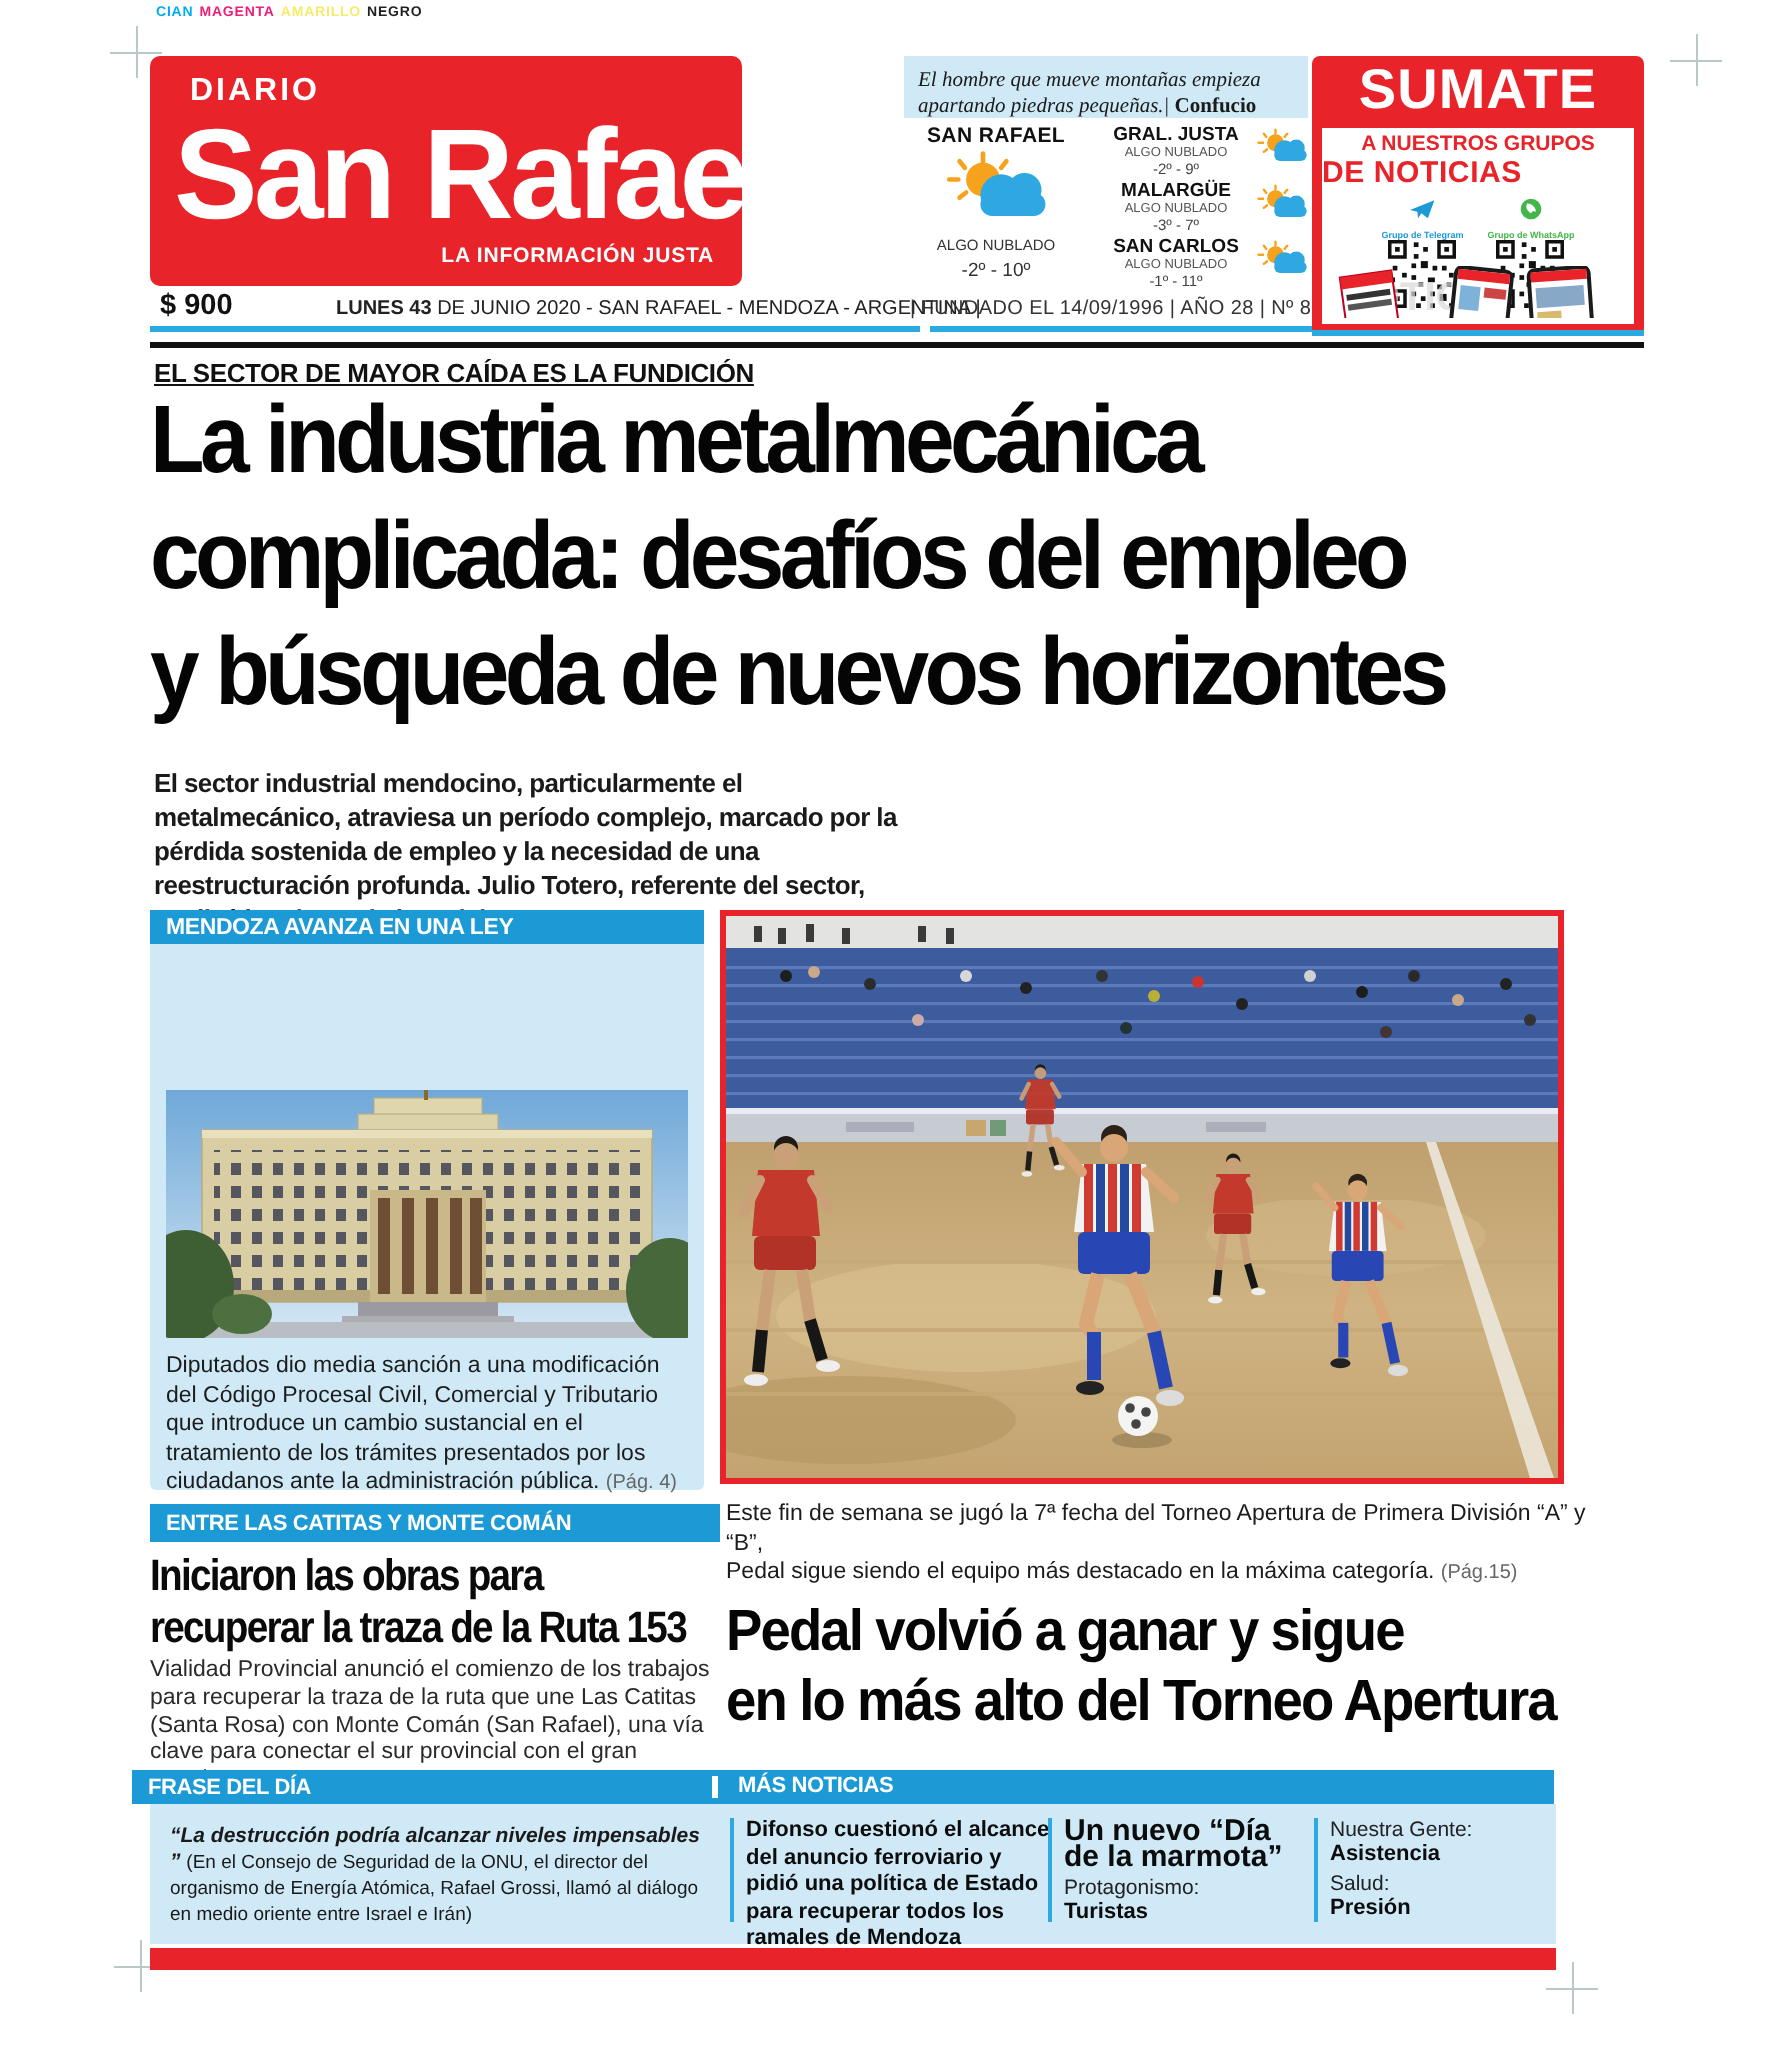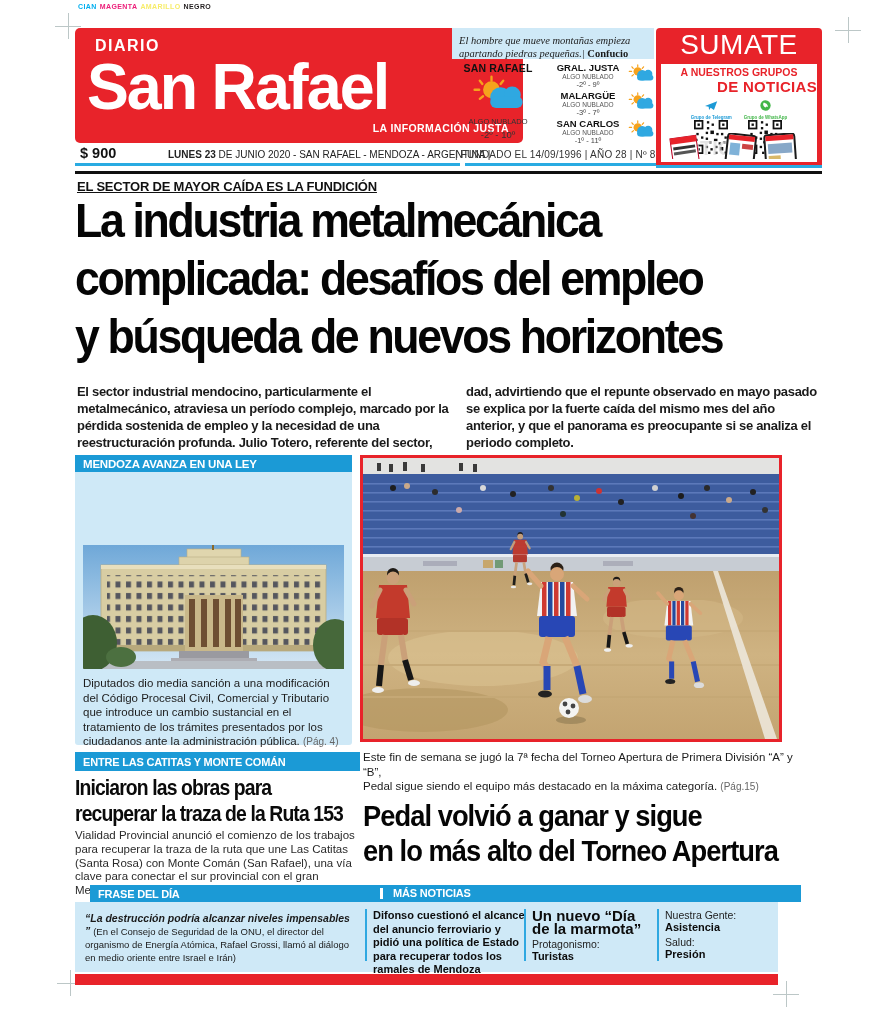--- a/index.html
+++ b/index.html
@@ -7,21 +7,21 @@
         font-family:"Liberation Sans",sans-serif;color:#111;}
   .abs{position:absolute;}
   
   #regbar{left:78px;top:3px;font-size:7px;font-weight:bold;letter-spacing:.4px;}
   #regbar span{margin-right:3px;}
   .reg-cyan{color:#00aeef}.reg-mag{color:#ec1e79}.reg-yel{color:#f7ec6a}.reg-blk{color:#231f20}
   .cropmark{width:26px;height:26px;opacity:.65;
     background:linear-gradient(#9aa,#9aa) center/100% 1px no-repeat,
                linear-gradient(#9aa,#9aa) center/1px 100% no-repeat;}
   
-  #logo{left:75px;top:28px;width:448px;height:115px;background:#e8232a;border-radius:5px;}
+  #logo{left:75px;top:28px;width:296px;height:115px;background:#e8232a;border-radius:5px;}
   #logo .diario{position:absolute;left:20px;top:9px;color:#fff;font-weight:bold;font-size:16px;letter-spacing:1.5px;}
   #logo .wordmark{position:absolute;left:12px;top:22px;color:#fff;font-weight:bold;font-size:64px;
                   letter-spacing:-2px;white-space:nowrap;transform:scaleX(.98);transform-origin:left top;}
   #logo .tagline{position:absolute;right:14px;bottom:9px;color:#fff;font-weight:bold;font-size:10.5px;letter-spacing:.4px;}
   
   #quotebox{left:452px;top:28px;width:202px;height:31px;background:#cfe9f7;
             font-family:"Liberation Serif",serif;font-style:italic;font-size:10.5px;line-height:12.5px;
             padding:7px 7px;box-sizing:border-box;color:#1a1a1a;}
   #quotebox b{font-style:normal;font-family:"Liberation Serif",serif;}
   
@@ -35,24 +35,24 @@
   .w-row .cond{font-size:6.5px;color:#555;text-align:center;width:80px;}
   .w-row .temps{font-size:7.5px;color:#444;text-align:center;width:80px;}
   .w-row svg{position:absolute;right:0;top:2px;}
   #founded{left:455px;top:149px;font-size:10px;color:#333;letter-spacing:.2px;}
   #price{left:80px;top:145px;font-size:14.5px;font-weight:bold;}
   #dateline{left:168px;top:149px;font-size:10px;color:#222;}
   #dateline .b{font-weight:bold;}
   .blueline{height:3px;background:#29abe2;}
   
   #sumate{left:656px;top:28px;width:166px;height:140px;background:#e8232a;border-radius:4px;z-index:3;}
-  #sumate .title{text-align:center;color:#fff;font-weight:normal;font-size:28px;letter-spacing:.5px;margin-top:1px;}
+  #sumate .title{text-align:center;color:#fff;font-weight:bold;font-size:28px;letter-spacing:.5px;margin-top:1px;}
   #sumate .panel{position:absolute;left:5px;top:36px;width:156px;height:98px;background:#fff;}
   #sumate .l1{text-align:center;color:#e8232a;font-weight:bold;font-size:10.5px;margin-top:2px;}
-  #sumate .l2{text-align:right;color:#e8232a;font-weight:bold;font-size:15px;letter-spacing:.3px;}
+  #sumate .l2{text-align:left;color:#e8232a;font-weight:bold;font-size:15px;letter-spacing:.3px;}
   #sumate .qr-zone{display:flex;justify-content:center;gap:12px;margin-top:2px;}
   #sumate .qr-col{text-align:center;}
   #sumate .qr-label{font-size:4.5px;font-weight:bold;}
   #sumate .lab-tg{color:#1c9ad6}.lab-wa{color:#42b649}
   #sumate .bluestrip{position:absolute;left:0;bottom:0;width:100%;height:3px;background:#29abe2;}
   #sumate .phones{position:absolute;left:3px;bottom:3px;width:160px;height:26px;}
   
   #blackrule{left:75px;top:171px;width:747px;height:3px;background:#101010;}
   #kicker{left:77px;top:179px;font-size:13px;font-weight:bold;letter-spacing:-.2px;text-decoration:underline;}
   #headline{left:75px;top:192px;width:760px;}
@@ -78,21 +78,21 @@
   #rutahead .hl{display:block;font-size:22px;line-height:26px;font-weight:bold;letter-spacing:-1px;
                 transform:scaleX(.88);transform-origin:left top;white-space:nowrap;color:#0a0a0a;}
   #rutabody{left:75px;top:829px;width:293px;font-size:11.5px;line-height:13.8px;color:#2a2a2a;}
   
   #fphoto{left:360px;top:455px;width:416px;height:281px;border:3px solid #e8232a;background:#c7a97a;}
   #sportscap{left:363px;top:750px;width:445px;font-size:11.5px;line-height:14.5px;color:#1c1c1c;}
   #pedalhead{left:363px;top:799px;}
   #pedalhead .hl{display:block;font-size:29px;line-height:35px;font-weight:bold;letter-spacing:-1px;
                  transform:scaleX(.94);transform-origin:left top;white-space:nowrap;color:#050505;}
   
-  #botbar{left:90px;top:885px;width:703px;height:17px;font-size:11px;position:absolute;}
+  #botbar{left:66px;top:885px;width:703px;height:17px;font-size:11px;position:absolute;}
   #botbar .tick{position:absolute;left:290px;top:3px;width:3px;height:11px;background:#fff;}
   #botbar .mas{position:absolute;left:303px;top:2px;}
   #botpanel{left:75px;top:902px;width:703px;height:70px;background:#cfe9f7;}
   #fquote{position:absolute;left:10px;top:10px;width:270px;font-size:10.5px;line-height:13px;color:#1a1a1a;}
   #fquote .q{font-weight:bold;font-style:italic;}
   #fquote .attr{font-size:9.5px;}
   .vdiv{position:absolute;top:7px;width:2px;height:52px;background:#2fa8e1;}
   #bn1{position:absolute;left:298px;top:7px;width:152px;font-size:11px;line-height:13.5px;font-weight:bold;color:#0c0c0c;}
   #bn2{position:absolute;left:457px;top:7px;width:110px;}
   #bn3{position:absolute;left:590px;top:7px;width:110px;}
@@ -248,21 +248,21 @@
       <div class="cond">ALGO NUBLADO</div>
       <div class="temps">-1º  -  11º</div>
       <svg width="26" height="18" viewBox="0 0 40 27">
           <use href="#sun-cloud"></use>
         </svg>
     </div>
   </div>
 
   <div class="abs" id="price">$ 900</div>
   <div class="abs" id="dateline">
-    <span class="b">LUNES 23</span><span> DE JUNIO 2020 - SAN RAFAEL - MENDOZA - ARGENTINA |</span>
+    <span class="b">LUNES 43</span><span> DE JUNIO 2020 - SAN RAFAEL - MENDOZA - ARGENTINA |</span>
   </div>
   <div class="abs" id="founded">| FUNDADO EL 14/09/1996 | AÑO 28 | Nº 8307 |</div>
   <div class="abs blueline" style="left:75px;top:163px;width:385px;"></div>
   <div class="abs blueline" style="left:465px;top:163px;width:357px;"></div>
 
   <div class="abs" id="sumate">
     <div class="title">SUMATE</div>
     <div class="panel">
       <div class="l1">A NUESTROS GRUPOS</div>
       <div class="l2">DE NOTICIAS</div>
@@ -315,24 +315,20 @@
   </div>
 
   <div class="abs" id="blackrule"></div>
   <div class="abs" id="kicker">EL SECTOR DE MAYOR CAÍDA ES LA FUNDICIÓN</div>
   <div class="abs" id="headline">
     <span class="hl">La industria metalmecánica</span>
     <span class="hl">complicada: desafíos del empleo</span>
     <span class="hl">y búsqueda de nuevos horizontes</span>
   </div>
   <div class="abs lede" id="lede1">El sector industrial mendocino, particularmente el metalmecánico, atraviesa un período complejo, marcado por la pérdida sostenida de empleo y la necesidad de una reestructuración profunda. Julio Totero, referente del sector, analizó los datos de la activi-</div>
-  <div class="abs lede" id="lede2">
-    <span>dad, advirtiendo que el repunte observado en mayo pasado se explica por la fuerte caída del mismo mes del año anterior, y que el panorama es preocupante si se analiza el periodo completo.</span>
-    <div class="pageref">(Pág.3)</div>
-  </div>
 
   <div class="abs" id="leybox">
     <div class="secbar">MENDOZA AVANZA EN UNA LEY</div>
     <div id="leyphoto">
       <svg width="261" height="124" viewBox="0 0 261 124">
         <defs>
           <linearGradient id="skyg" x1="0" y1="0" x2="0" y2="1">
               <stop offset="0" stop-color="#6fa8d8"></stop>
               <stop offset="1" stop-color="#d6e8f5"></stop>
             </linearGradient>

